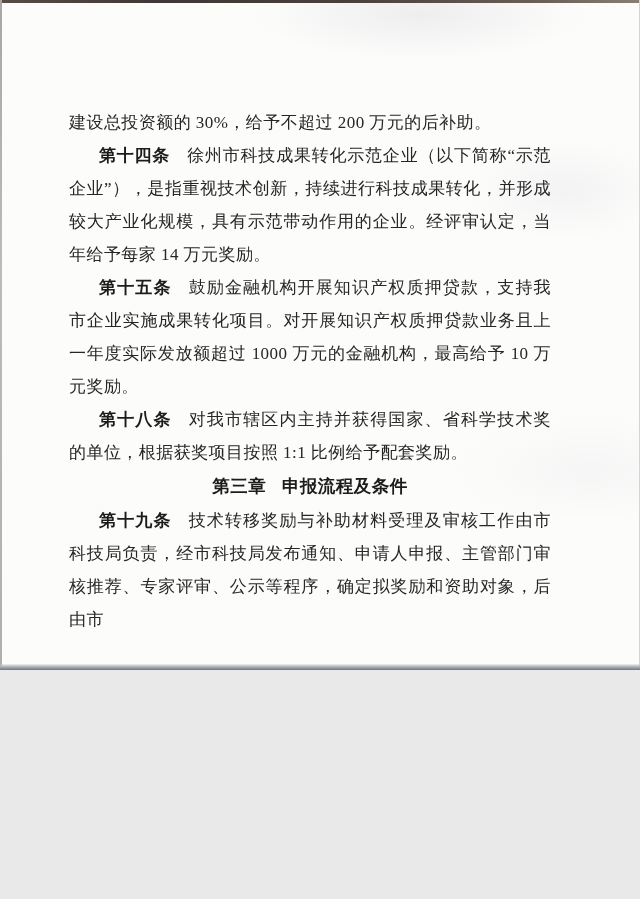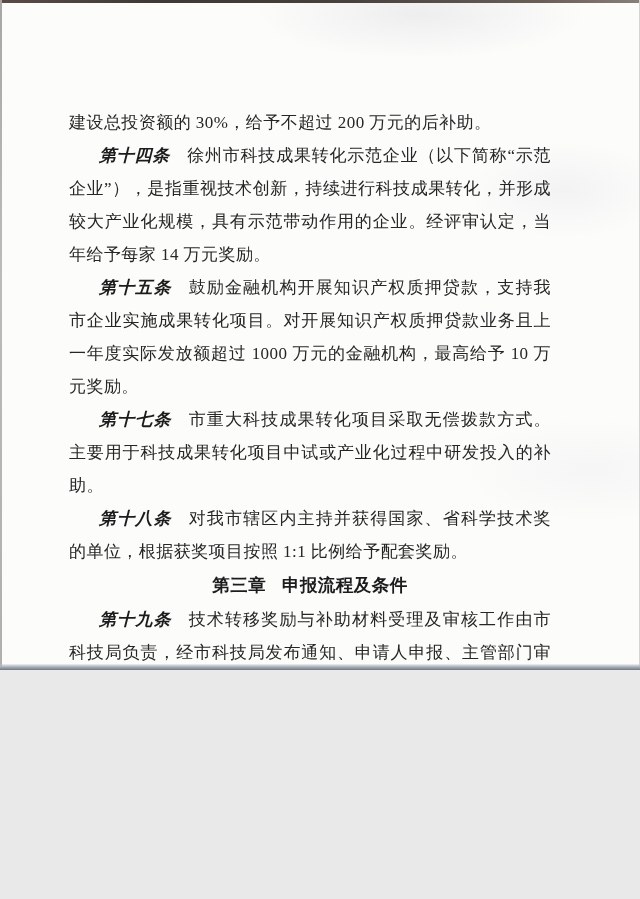--- a/index.html
+++ b/index.html
@@ -53,21 +53,20 @@
     margin: 0;
     text-indent: 30px;
   }
   .para.continuation {
     text-indent: 0;
   }
   .article-label {
     font-weight: bold;
     color: #1c1c1c;
     margin-right: 1em;
-    font-style: italic;
   }
   .chapter-heading {
     margin: 1px 0;
     font-size: 17.5px;
     font-weight: bold;
     text-align: center;
     text-indent: 0;
     color: #1c1c1c;
   }
   .chapter-label {
@@ -95,21 +94,20 @@
 
   <div class="body-text">
 
     <p class="para continuation"><span>建设总投资额的 30%，给予不超过 200 万元的后补助。</span></p>
 
     <p class="para article"><span class="article-label">第十四条</span><span>徐州市科技成果转化示范企业（以下简称“示范企业”），是指重视技术创新，持续进行科技成果转化，并形成较大产业化规模，具有示范带动作用的企业。经评审认定，当年给予每家 14 万元奖励。</span></p>
 
     <p class="para article"><span class="article-label">第十五条</span><span>鼓励金融机构开展知识产权质押贷款，支持我市企业实施成果转化项目。对开展知识产权质押贷款业务且上一年度实际发放额超过 1000 万元的金融机构，最高给予 10 万元奖励。</span></p>
 
 
-    <p class="para article"><span class="article-label">第十七条</span><span>市重大科技成果转化项目采取无偿拨款方式。主要用于科技成果转化项目中试或产业化过程中研发投入的补助。</span></p>
 
     <p class="para article"><span class="article-label">第十八条</span><span>对我市辖区内主持并获得国家、省科学技术奖的单位，根据获奖项目按照 1:1 比例给予配套奖励。</span></p>
 
     <p class="para chapter-heading"><span class="chapter-label">第三章</span><span>申报流程及条件</span></p>
 
     <p class="para article"><span class="article-label">第十九条</span><span>技术转移奖励与补助材料受理及审核工作由市科技局负责，经市科技局发布通知、申请人申报、主管部门审核推荐、专家评审、公示等程序，确定拟奖励和资助对象，后由市</span></p>
 
   </div>
 
   <div class="page-number">- 6 -</div>

